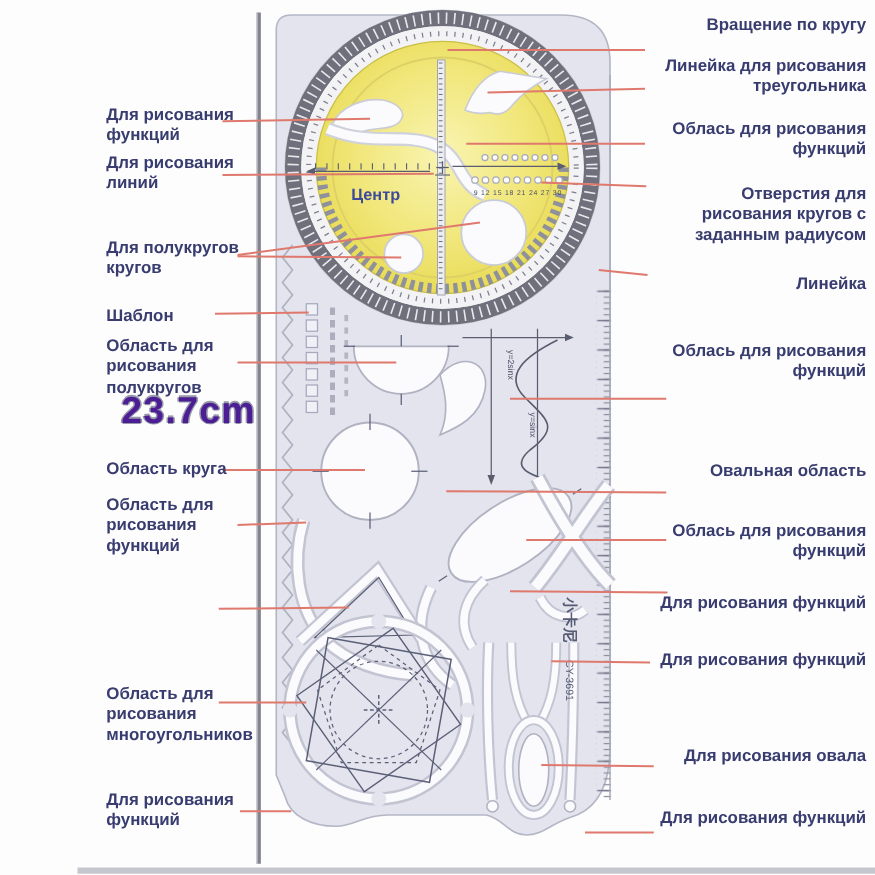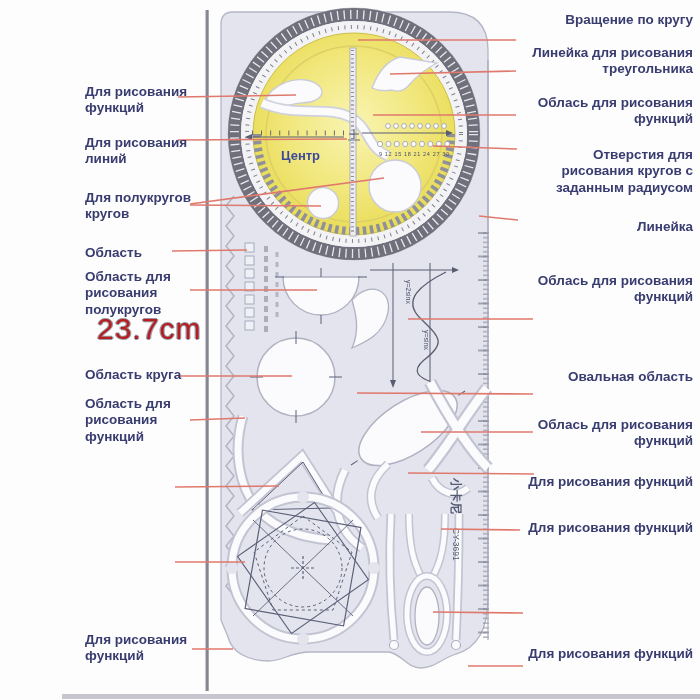--- a/index.html
+++ b/index.html
@@ -2,22 +2,22 @@
 <html><head>
 <meta charset="utf-8">
 <style>
   html,body{margin:0;padding:0;background:#fff;}
   .stage{position:relative;width:700px;height:700px;background:#fdfdfe;overflow:hidden;
          font-family:"Liberation Sans",sans-serif;}
   svg{position:absolute;left:0;top:0;}
   .lbl{position:absolute;font-weight:700;font-size:13.5px;line-height:1.22;color:#383c6f;}
   .lbl.left{left:85px;width:110px;}
   .lbl.right{left:519px;width:174px;text-align:right;}
-  .size-label{position:absolute;left:97px;top:312px;font-weight:400;font-size:30px;
-              letter-spacing:1px;color:#b91c1c;
+  .size-label{position:absolute;left:97px;top:312px;font-weight:700;font-size:30px;
+              letter-spacing:1px;color:#4c1d95;
               text-shadow:-1.2px 0 0 #979aa8, 1.2px 0 0 #979aa8, 0 -1.2px 0 #979aa8, 0 1.2px 0 #979aa8;}
   .bottom-strip{position:absolute;left:62px;top:694px;width:638px;height:5px;background:#c6c6ce;}
 </style>
 </head>
 <body>
 
 <div class="stage">
 
   <svg width="700" height="700" viewBox="0 0 700 700">
     <defs>
@@ -256,35 +256,37 @@
       <line x1="533" y1="394" x2="357" y2="393"></line>
       <line x1="533" y1="432" x2="421" y2="432"></line>
       <line x1="534" y1="474" x2="408" y2="473"></line>
       <line x1="520" y1="530" x2="441" y2="529"></line>
       <line x1="523" y1="613" x2="433" y2="612"></line>
       <line x1="523" y1="666" x2="468" y2="666"></line>
     </g>
   </svg>
 
   <div class="lbl left" style="top:84px">Для рисования функций</div>
-  <div class="lbl left" style="top:135px">Для рисования линий</div>
+  <div class="lbl left" style="top:122px">Для рисования линий</div>
   <div class="lbl left" style="top:190px">Для полукругов кругов</div>
-  <div class="lbl left" style="top:245px">Область</div>
+  <div class="lbl left" style="top:245px">Шаблон</div>
   <div class="lbl left" style="top:269px">Область для рисования полукругов</div>
   <div class="lbl left" style="top:367px">Область круга</div>
   <div class="lbl left" style="top:396px">Область для рисования функций</div>
+  <div class="lbl left" style="top:547px">Область для рисования многоугольников</div>
   <div class="lbl left" style="top:632px">Для рисования функций</div>
 
   <div class="lbl right" style="top:12px">Вращение по кругу</div>
   <div class="lbl right" style="top:45px">Линейка для рисования треугольника</div>
   <div class="lbl right" style="top:95px">Облась для рисования функций</div>
   <div class="lbl right" style="top:219px">Линейка</div>
   <div class="lbl right" style="top:147px">Отверстия для рисования кругов с заданным радиусом</div>
   <div class="lbl right" style="top:273px">Облась для рисования функций</div>
   <div class="lbl right" style="top:369px">Овальная область</div>
   <div class="lbl right" style="top:417px">Облась для рисования функций</div>
   <div class="lbl right" style="top:474px">Для рисования функций</div>
   <div class="lbl right" style="top:520px">Для рисования функций</div>
+  <div class="lbl right" style="top:597px">Для рисования овала</div>
   <div class="lbl right" style="top:646px">Для рисования функций</div>
 
   <div class="size-label">23.7cm</div>
   <div class="bottom-strip"></div>
 </div>
 
 </body></html>

